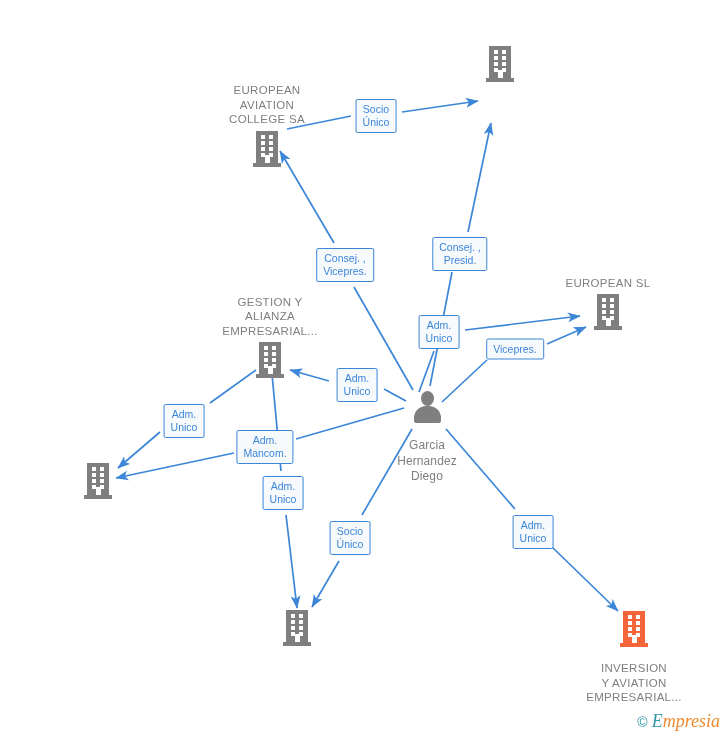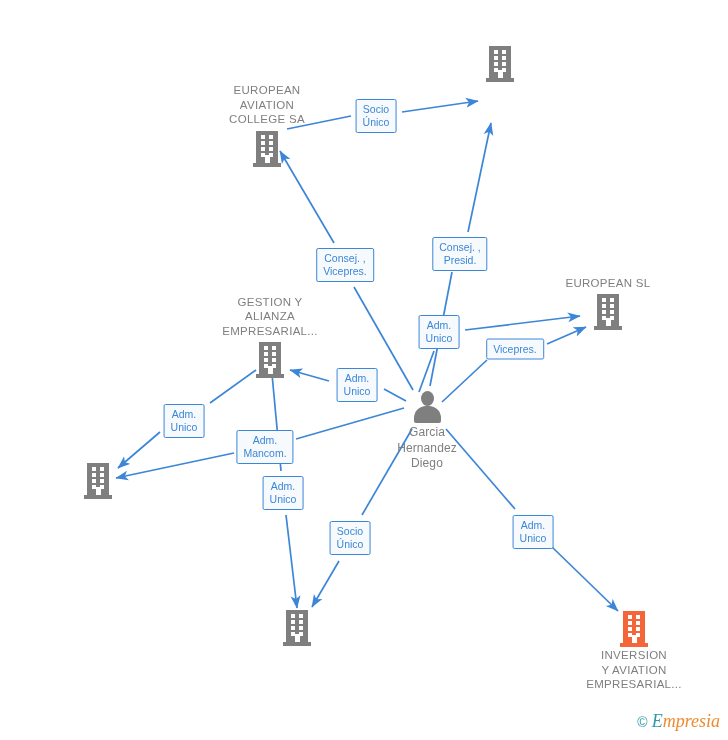--- a/index.html
+++ b/index.html
@@ -47,21 +47,21 @@
     line-height: 15.5px;
   }
   .node-icon {
     width: 140px;
     height: 38px;
     display: flex;
     align-items: flex-end;
     justify-content: center;
   }
   .node.label-above .node-label { margin-bottom: 2px; }
-  .node.label-below .node-label { margin-top: 1px; }
+  .node.label-below .node-label { margin-top: 14px; }
 
   
   .bld {
     position: relative;
     width: 28px;
     height: 36px;
   }
   .bld .body {
     position: absolute;
     left: 3px;

